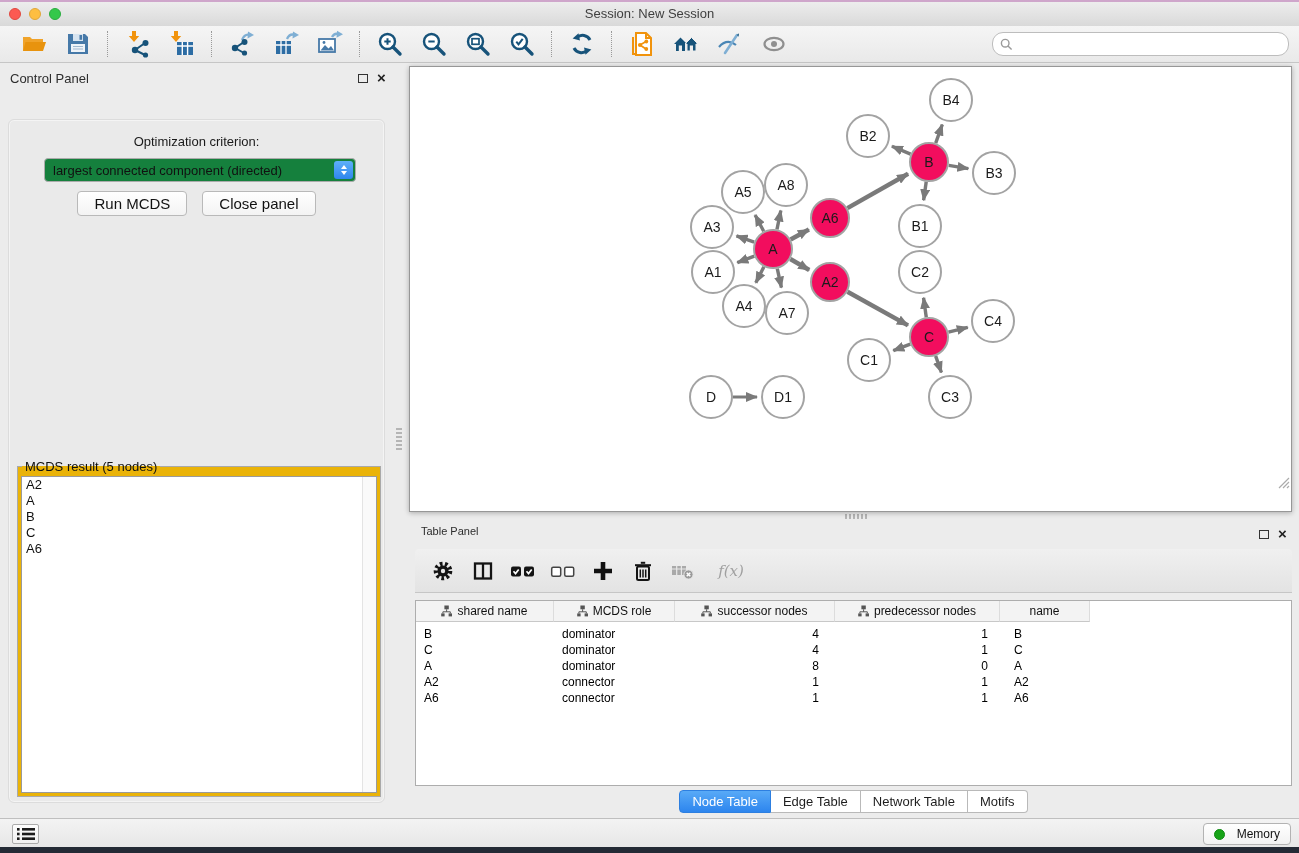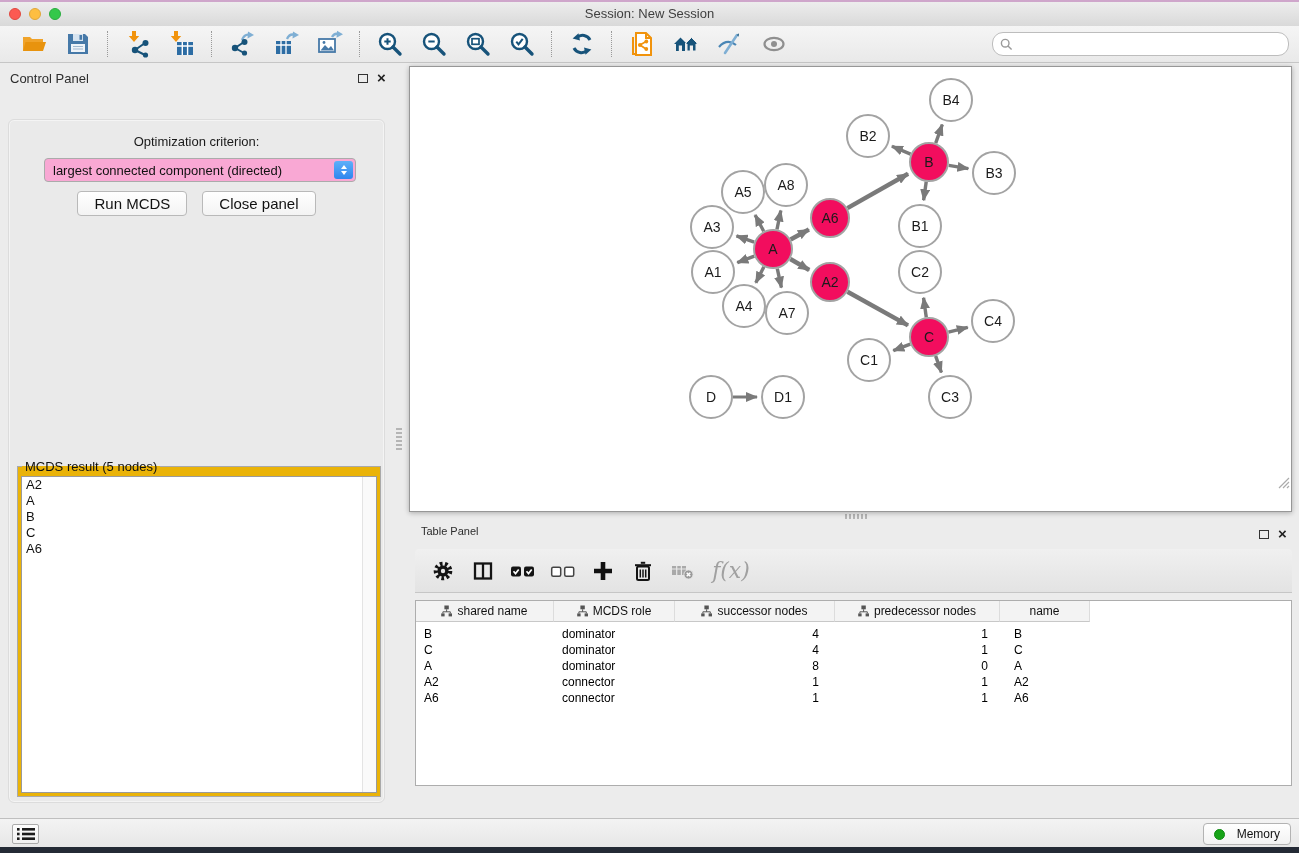--- a/index.html
+++ b/index.html
@@ -28,21 +28,21 @@
   .panel-close{position:absolute;top:1px;font-size:15px;font-weight:700;color:#222;line-height:18px;}
   .cp-header .panel-float{left:358px;} .cp-header .panel-close{left:377px;}
   .seg{display:flex;}
   .seg-wrap{position:absolute;left:0;top:95px;width:391px;display:flex;justify-content:center;}
   .seg-tab{padding:2px 12px;font-size:13px;background:#fff;border:1px solid #b9b9b9;border-left:none;color:#1e1e1e;cursor:default;line-height:17px;}
   .seg-tab:first-child{border-left:1px solid #b9b9b9;border-radius:4px 0 0 4px;}
   .seg-tab:last-child{border-radius:0 4px 4px 0;}
   .seg-tab.selected{background:linear-gradient(#58aaf7,#2d85ee);border-color:#2d7fe0;color:#fff;}
   .cp-content{position:absolute;left:8px;top:119px;width:375px;height:682px;background:#eaeaea;border:1px solid #dcdcdc;border-radius:6px;box-shadow:inset 0 0 0 1px #f4f4f4;}
   .opt-label{position:absolute;left:0;width:100%;top:14px;text-align:center;font-size:13px;color:#1a1a1a;}
-  .dropdown{position:absolute;left:35px;top:38px;width:312px;height:24px;background:#f9a8d4;border:1px solid #ababab;border-radius:4px;box-sizing:border-box;display:flex;align-items:center;}
+  .dropdown{position:absolute;left:35px;top:38px;width:312px;height:24px;background:#15803d;border:1px solid #ababab;border-radius:4px;box-sizing:border-box;display:flex;align-items:center;}
   .dd-text{flex:1;font-size:13px;color:#111;padding-left:8px;white-space:nowrap;overflow:hidden;}
   .dd-step{width:19px;height:18px;margin-right:2px;border-radius:3px;background:linear-gradient(#5fb0f9,#2f86ee);display:flex;flex-direction:column;align-items:center;justify-content:center;gap:2px;}
   .dd-up{width:0;height:0;border-left:3.5px solid transparent;border-right:3.5px solid transparent;border-bottom:4px solid #fff;}
   .dd-down{width:0;height:0;border-left:3.5px solid transparent;border-right:3.5px solid transparent;border-top:4px solid #fff;}
   .btn-row{position:absolute;left:0;top:71px;width:100%;display:flex;justify-content:center;gap:15px;}
   .pbtn{font-size:15px;font-family:"Liberation Sans",sans-serif;color:#111;background:linear-gradient(#fff,#f3f3f3);border:1px solid #b9b9b9;border-radius:4px;padding:3px 16px;cursor:default;}
   .mcds-fieldset{position:absolute;left:8px;top:339px;width:364px;height:338px;border:1px solid #a9a9a9;margin:0;padding:0;box-sizing:border-box;background:#eab308;}
   .mcds-fieldset legend{font-size:13px;color:#111;margin-left:4px;padding:0 3px;}
   .result-list{position:absolute;left:3px;right:3px;top:2px;bottom:3px;background:#fff;border:1px solid #9a9a9a;overflow:hidden;}
   .result-scroll{position:absolute;right:0;top:0;bottom:0;width:13px;background:#fafafa;border-left:1px solid #e4e4e4;}
@@ -58,21 +58,21 @@
   .net-title{position:absolute;left:0;right:0;top:3px;text-align:center;font-size:12px;color:#1b1b1b;}
   .net-canvas{position:relative;width:881px;height:423px;background:#fff;}
   .node-label{font-family:"Liberation Sans",sans-serif;font-size:14px;fill:#1b1b1b;}
   .net-resize{position:absolute;right:1px;bottom:1px;}
   
   .tp-header{position:absolute;left:408px;top:524px;width:891px;height:20px;}
   .tp-title{position:absolute;left:13px;top:1px;font-size:11px;color:#2d2d2d;}
   .tp-header .panel-float{left:851px;} .tp-header .panel-close{left:870px;}
   .tp-toolbar{position:absolute;left:415px;top:549px;width:877px;height:44px;background:linear-gradient(#f0f0f0,#e3e3e3);border-radius:4px 4px 0 0;border-bottom:1px solid #c6c6c6;display:flex;align-items:center;padding-left:10px;box-sizing:border-box;gap:4px;}
   .ttbtn{background:none;border:none;width:36px;height:36px;display:flex;align-items:center;justify-content:center;cursor:default;padding:0;}
-  .fx-label{font-family:"DejaVu Serif",serif;font-style:italic;font-size:22px;color:#a0a0a0;}
+  .fx-label{font-family:"DejaVu Serif",serif;font-style:italic;font-size:15px;color:#a0a0a0;}
   .table-wrap{position:absolute;left:415px;top:600px;width:877px;height:186px;background:#fff;border:1px solid #adadad;box-sizing:border-box;overflow:hidden;}
   .thead{display:flex;height:21px;}
   .th{display:flex;align-items:center;justify-content:center;gap:5px;background:#f3f3f3;border-right:1px solid #dcdcdc;border-bottom:1px solid #c8c8c8;box-sizing:border-box;font-size:12px;color:#111;}
   .th-filler{flex:1;background:#fff;border:none;}
   .th-icon{display:flex;}
   .tr{display:flex;height:16px;line-height:16px;}
   .td{font-size:12px;color:#000;box-sizing:border-box;white-space:nowrap;overflow:hidden;}
   .td:nth-child(1){padding-left:8px;}
   .td:nth-child(2){padding-left:8px;}
   .td:nth-child(3){text-align:right;padding-right:16px;}
@@ -494,20 +494,28 @@
         </div>
         <div class="tr">
           <div class="td" style="width: 138px;">A6</div>
           <div class="td" style="width: 121px;">connector</div>
           <div class="td" style="width: 160px;">1</div>
           <div class="td" style="width: 165px;">1</div>
           <div class="td" style="width: 90px;">A6</div>
         </div>
       </div>
   </div>
+  <div class="tp-tabs">
+      <div class="seg" id="table-tabs">
+        <span class="seg-tab selected">Node Table</span>
+        <span class="seg-tab">Edge Table</span>
+        <span class="seg-tab">Network Table</span>
+        <span class="seg-tab">Motifs</span>
+      </div>
+    </div>
 
   <div class="statusbar">
     <button class="list-btn">
         <svg width="18" height="14" viewBox="0 0 18 14">
           <rect x="0" y="1" width="2.6" height="2.6" fill="#1c1c1c"></rect>
           <rect x="5" y="1" width="13" height="2.6" fill="#1c1c1c"></rect>
           <rect x="0" y="5.7" width="2.6" height="2.6" fill="#1c1c1c"></rect>
           <rect x="5" y="5.7" width="13" height="2.6" fill="#1c1c1c"></rect>
           <rect x="0" y="10.4" width="2.6" height="2.6" fill="#1c1c1c"></rect>
           <rect x="5" y="10.4" width="13" height="2.6" fill="#1c1c1c"></rect>

